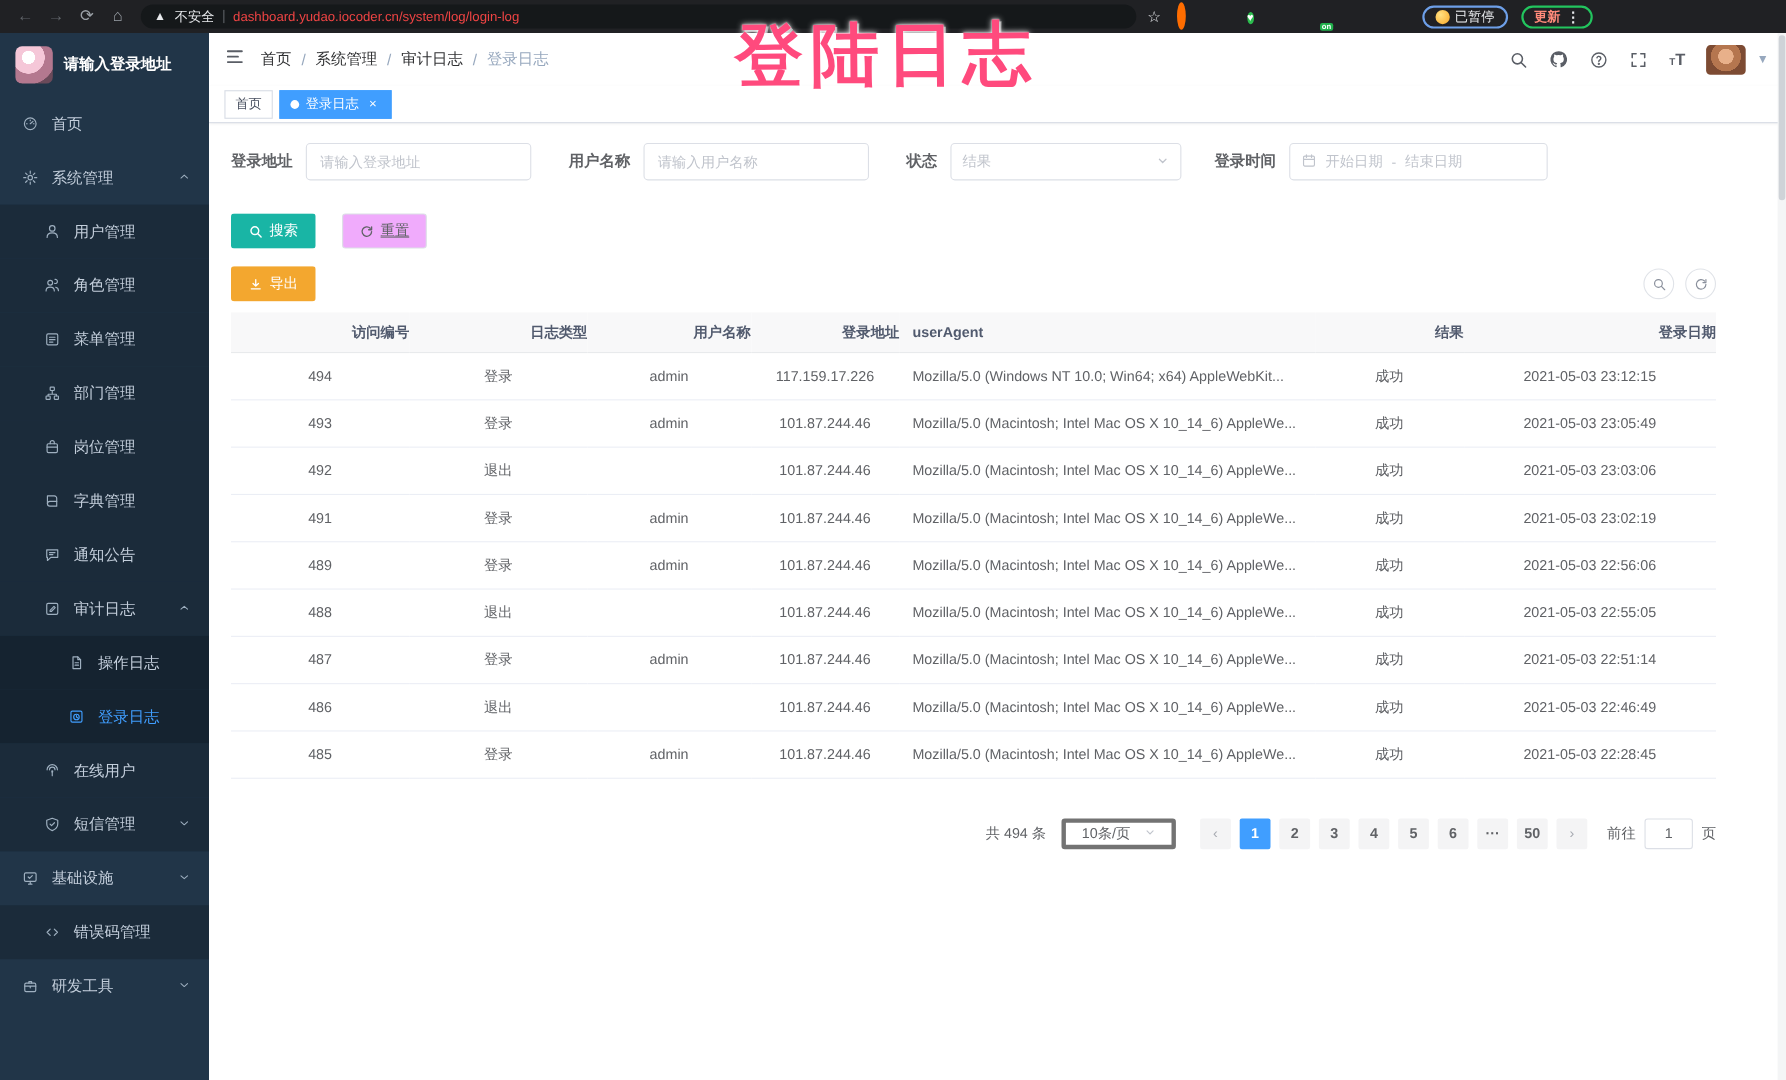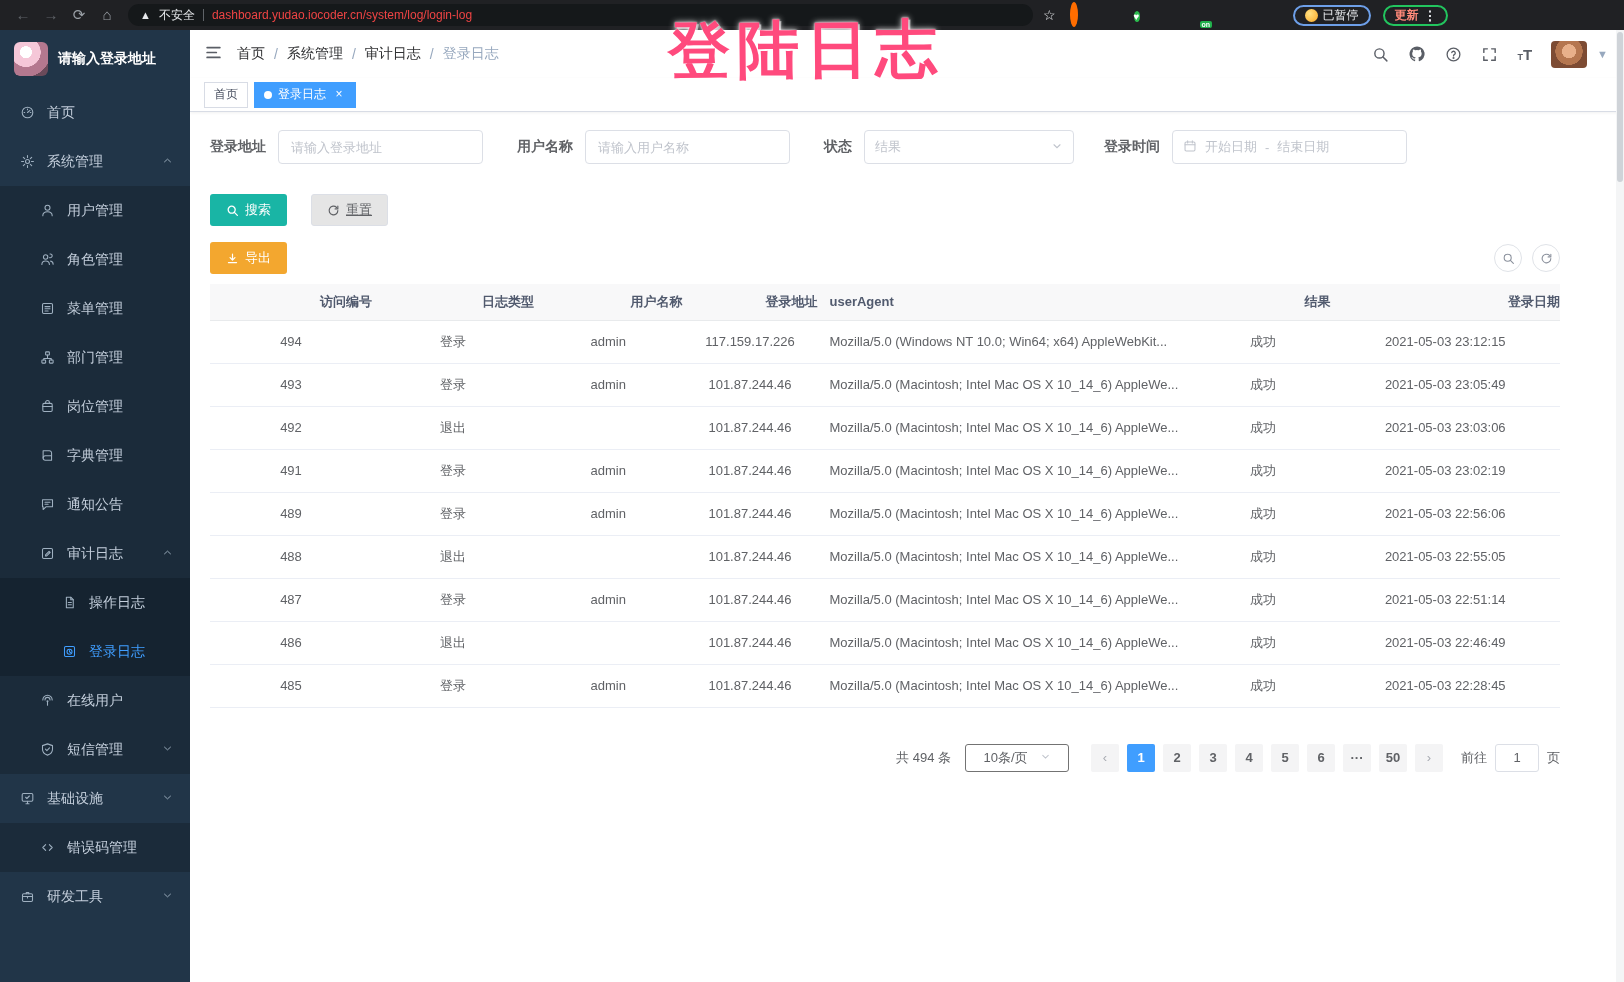--- a/index.html
+++ b/index.html
@@ -97,39 +97,39 @@
   .sel-caret { color:#c0c4cc; }
   .date-box { width:235px; height:34px; border:1px solid #dcdfe6; border-radius:4px;
     display:flex; align-items:center; gap:8px; padding:0 10px; font-size:13px; color:#c0c4cc; cursor:pointer; }
   .date-sep { color:#c0c4cc; }
 
   .btn-row { margin-top:30px; display:flex; align-items:center; gap:24px; }
   .btn { height:32px; border-radius:3px; font-size:13px; padding:0 15px; display:inline-flex;
     align-items:center; gap:6px; border:1px solid transparent; cursor:pointer; font-family:inherit; }
   .btn svg { display:block; }
   .btn-search { background:#19b5a5; color:#fff; }
-  .btn-reset { background:#e5e5e5; border-color:#dcdfe6; color:#606266;text-decoration:underline; }
+  .btn-reset { background:#f0abfc; border-color:#dcdfe6; color:#606266;text-decoration:underline; }
   .toolbar-row { margin-top:16px; display:flex; align-items:center; width:1350px; }
   .btn-export { background:#f3a72f; color:#fff; }
   .round-btns { margin-left:auto; display:flex; gap:10px; }
   .round-btn { width:28px; height:28px; border-radius:50%; border:1px solid #e0e3e8; background:#fff;
     display:flex; align-items:center; justify-content:center; color:#8a909c; cursor:pointer; }
 
   .table-wrap { width:1350px; margin-top:10px; }
   table { width:100%; border-collapse:collapse; font-size:13px; color:#606266; table-layout:fixed; }
   thead th { background:#f8f8f9; color:#515a6e; font-weight:700; height:36px; text-align:right;
     border-bottom:1px solid #e8eaec; }
   tbody td { height:43px; border-bottom:1px solid #ebeef5; text-align:center; overflow:hidden;
     white-space:nowrap; text-overflow:ellipsis; }
   th.left, td.left { text-align:left; padding-left:12px; }
 
   .pagination { width:1350px; margin-top:36px; display:flex; justify-content:flex-end;
     align-items:center; font-size:13px; color:#606266; }
   .total-text { margin-right:14px; }
-  .size-box { width:104px; height:28px; border:1px solid #737373; border-radius:3px; display:flex;
+  .size-box { width:104px; height:28px; border:4px solid #737373; border-radius:3px; display:flex;
     align-items:center; justify-content:center; gap:12px; margin-right:18px; cursor:pointer; }
   .size-box .sel-caret { font-size:11px; }
   .pg { min-width:28px; height:28px; line-height:28px; text-align:center; background:#f4f4f5;
     border-radius:2px; margin:0 4px; color:#606266; cursor:pointer; font-weight:600; }
   .pg.arrow { color:#a8abb2; font-weight:400; }
   .pg.active { background:#409eff; color:#fff; }
   .pager { display:flex; }
   .goto { display:flex; align-items:center; gap:8px; margin-left:14px; }
   .goto-input { width:44px; height:28px; border:1px solid #dcdfe6; border-radius:3px;
     text-align:center; font-size:13px; color:#606266; outline:none; }

